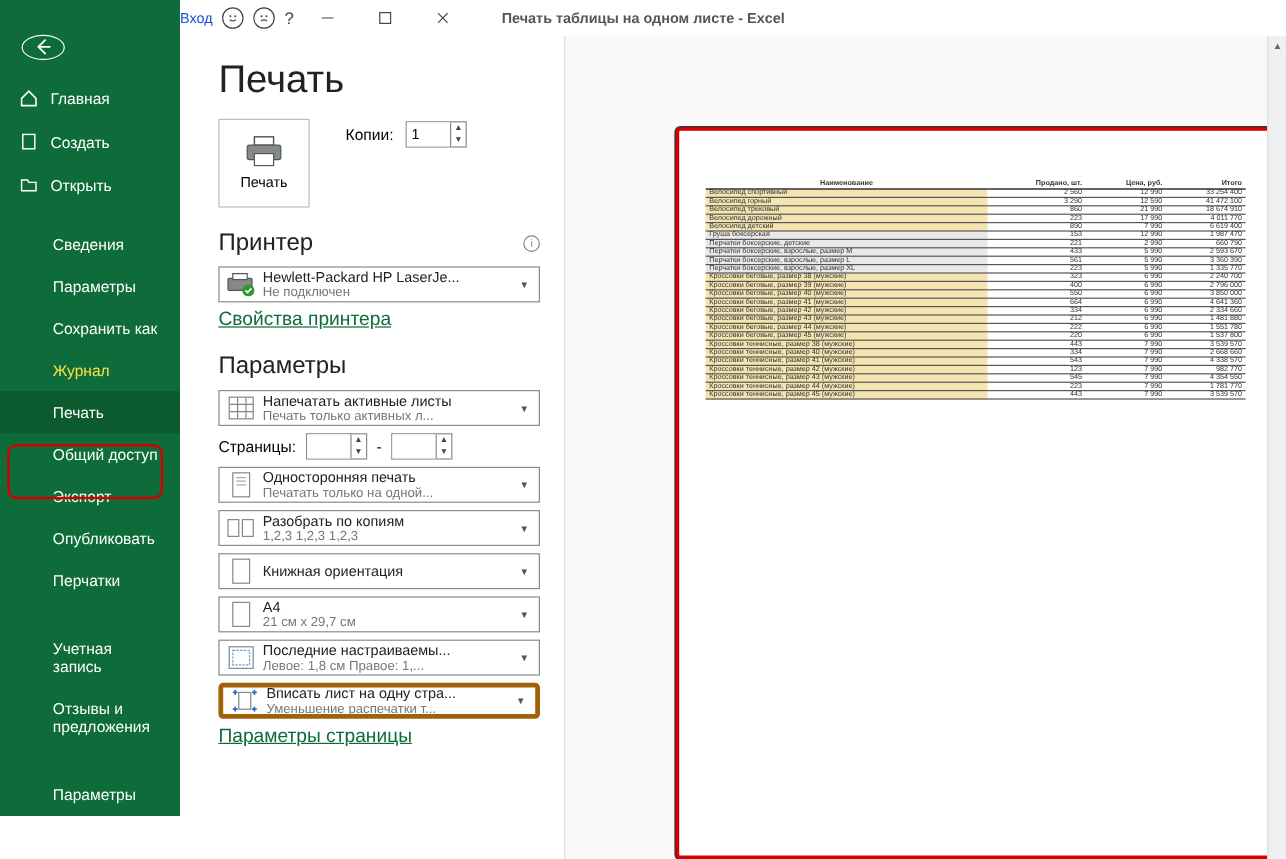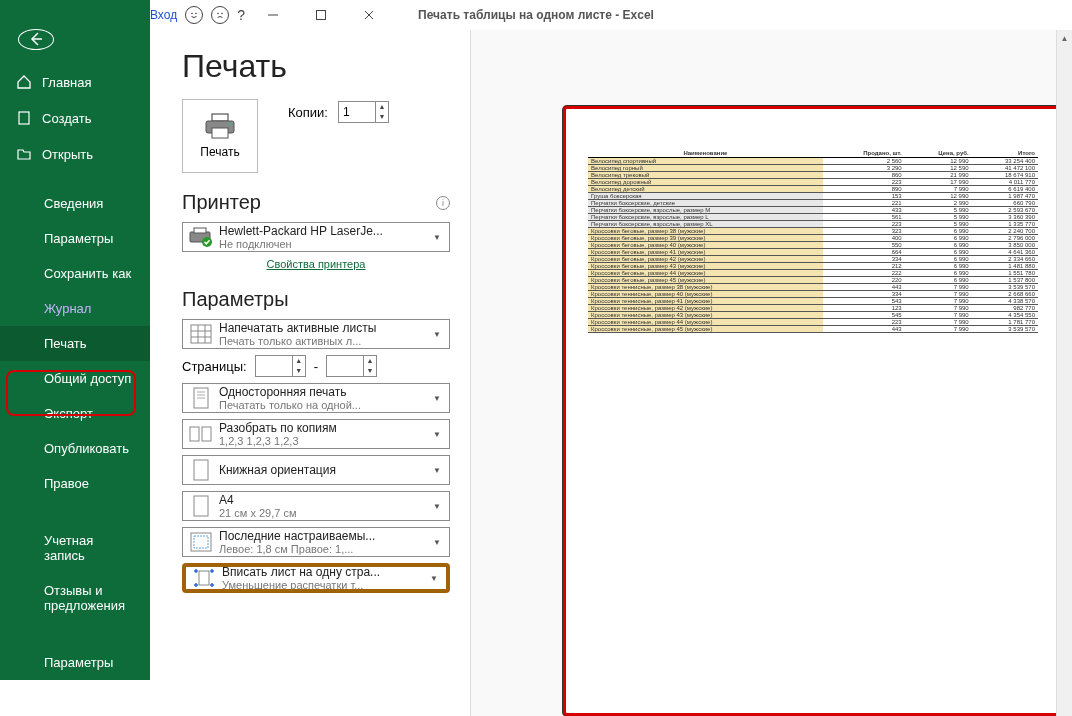--- a/index.html
+++ b/index.html
@@ -8,21 +8,21 @@
   .titlebar .title { font-size: 12px; color: #555; position: absolute; left: 50%; transform: translateX(-50%); font-weight: bold; }
   .titlebar .right { display: flex; align-items: center; gap: 8px; }
   .titlebar .right span { font-size: 12px; color: #1d4ed8; }
   .titlebar .winbtn { width: 40px; height: 28px; display: flex; align-items: center; justify-content: center; font-size: 12px; color: #444; }
   .face { width: 18px; height: 18px; border: 1.2px solid #444; border-radius: 50%; display:inline-flex; align-items:center; justify-content:center; font-size:10px; color:#444;}
   .sidebar { position: absolute; left: 0; top: 0; width: 150px; height: 680px; background: #0e6b3a; color: #fff; display: flex; flex-direction: column; }
   .sidebar .spacer-top { height: 30px; }
   .back-btn { width: 36px; height: 36px; border: 1.5px solid #fff; border-radius: 50%; margin: 12px 0 14px 18px; display: flex; align-items: center; justify-content: center; font-size: 16px; }
   .nav-item { display: flex; align-items: center; gap: 10px; padding: 10px 16px; font-size: 13px; cursor: pointer; }
   .nav-item.sub { padding-left: 44px; }
-  .nav-item.disabled { color: #c4b5fd; }
+  .nav-item.disabled { color: #fde047; }
   .nav-item.active { background: #0b5a30; position: relative; }
   .nav-red-box { position: absolute; left: 6px; top: 370px; width: 130px; height: 46px; border: 2px solid #d40000; border-radius: 8px; pointer-events: none; }
   .nav-item .icon { width: 16px; height: 16px; display: flex; align-items: center; justify-content: center; }
   .content { position: absolute; left: 150px; top: 30px; right: 0; bottom: 0; display: flex; overflow: hidden; }
   .settings-pane { width: 320px; padding: 18px 20px 10px 32px; overflow: hidden; }
   .page-title { font-size: 32px; font-weight: 300; color: #222; margin-bottom: 14px; }
   .print-row { display: flex; align-items: flex-start; gap: 30px; }
   .print-btn { width: 76px; height: 74px; border: 1px solid #bbb; display: flex; flex-direction: column; align-items: center; justify-content: center; gap: 6px; font-size: 12px; }
   .printer-icon { width: 34px; height: 26px; }
   .copies-row { display: flex; align-items: center; gap: 10px; font-size: 13px; margin-top: 2px; }
@@ -32,21 +32,21 @@
   .spinner .arrows div { width: 12px; height: 10px; font-size: 7px; line-height: 10px; text-align: center; color: #444; }
   .section-h { font-size: 20px; color: #222; margin: 18px 0 8px; font-weight: 400; display:flex; align-items:center; justify-content:space-between;}
   .info-i { width:14px; height:14px; border:1px solid #888; border-radius:50%; font-size:9px; color:#888; display:flex; align-items:center; justify-content:center;}
   .dropdown { border: 1px solid #8a8a8a; background: #fff; display: flex; align-items: center; height: 30px; margin-bottom: 6px; cursor: pointer; position: relative; }
   .dropdown .dd-icon { width: 36px; display: flex; align-items: center; justify-content: center; }
   .dropdown .dd-text { flex: 1; overflow: hidden; }
   .dropdown .dd-text .line1 { font-size: 12px; color: #222; white-space: nowrap; overflow: hidden; text-overflow: ellipsis; }
   .dropdown .dd-text .line2 { font-size: 11px; color: #777; white-space: nowrap; overflow: hidden; text-overflow: ellipsis; }
   .dropdown .dd-arrow { width: 16px; font-size: 8px; color: #555; }
   .dropdown.red { border: 4px solid #a16207; border-radius: 4px; }
-  .link { color: #0e6b3a; font-size: 11px; text-decoration: underline; text-align: center; display: block; margin: 2px 0 6px;}
+  .link { color: #0e6b3a; font-size: 16px; text-decoration: underline; text-align: left; display: block; margin: 2px 0 6px;}
   .pages-row { display: flex; align-items: center; gap: 8px; font-size: 13px; margin-bottom: 6px; }
   .pages-row .spinner input { width: 36px; }
   .preview-pane { flex: 1; background: #f9f9f9; position: relative; border-left: 1px solid #ddd; }
   .scrollbar-v { position: absolute; right: 0; top: 0; bottom: 0; width: 16px; background: #f0f0f0; border-left: 1px solid #ddd; }
   .scrollbar-v .arrow-up { text-align:center; font-size:8px; color:#666; padding:4px 0;}
   .preview-sheet { position: absolute; left: 92px; top: 76px; width: 500px; height: 610px; background: #fff; box-shadow: 0 0 0 1px #333; }
   .red-preview { border: 3px solid #d40000; border-radius: 4px; }
   .table-preview { position: absolute; top: 40px; left: 22px; right: 22px; font-size: 6px; color: #333; }
   .table-preview th { font-weight: bold; padding: 1px 3px; border-bottom: 1px solid #000; text-align: right;}
   .table-preview th:first-child { text-align: center; }
@@ -111,21 +111,21 @@
       <div class="nav-item sub">
         <span>Общий доступ</span>
       </div>
       <div class="nav-item sub">
         <span>Экспорт</span>
       </div>
       <div class="nav-item sub">
         <span>Опубликовать</span>
       </div>
       <div class="nav-item sub">
-        <span>Правое</span>
+        <span>Перчатки</span>
       </div>
       <div style="height: 22px;"></div>
       <div class="nav-item sub">
         <span>Учетная запись</span>
       </div>
       <div class="nav-item sub">
         <span>Отзывы и предложения</span>
       </div>
       <div style="height: 22px;"></div>
       <div class="nav-item sub">
@@ -338,20 +338,21 @@
             <path d="M20 20 L20 16 M18 18 L22 18" stroke="#2a6bd4" stroke-width="1.5"></path>
           </svg>
         </div>
       <div class="dd-text">
           <div class="line1">Вписать лист на одну стра...</div>
           <div class="line2">Уменьшение распечатки т...</div>
         </div>
       <div class="dd-arrow">▼</div>
     </div>
 
+    <a class="link">Параметры страницы</a>
   </div>
 
   <div class="preview-pane">
     <div class="preview-sheet red-preview">
       <div class="table-preview">
         <table id="preview-table">
             <tbody>
               <tr>
                 <th>Наименование</th>
                 <th>Продано, шт.</th>

